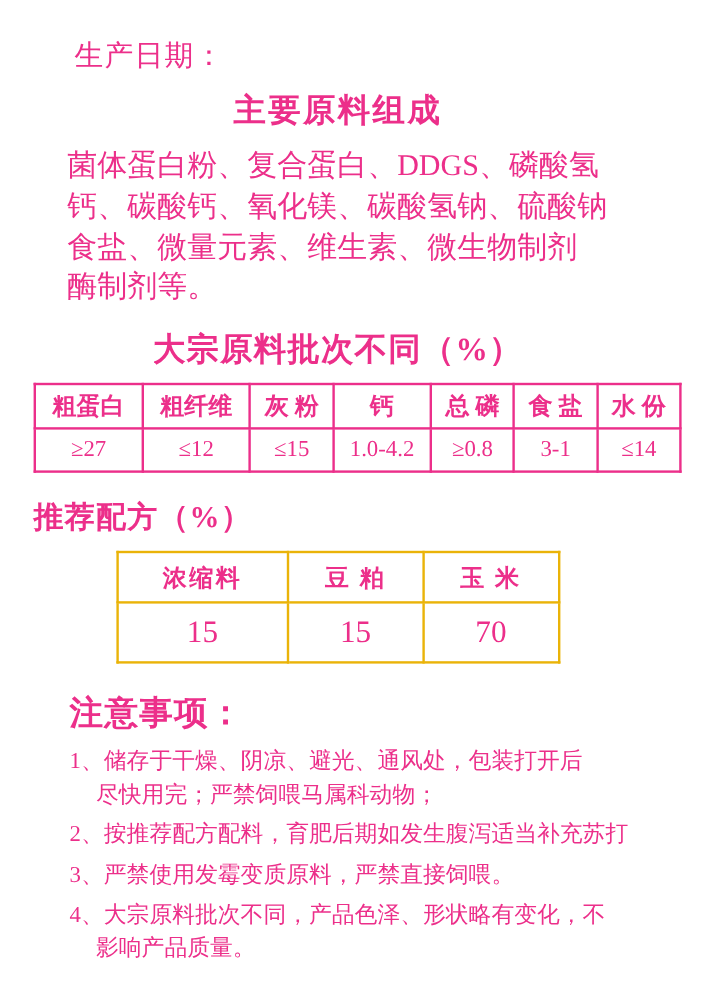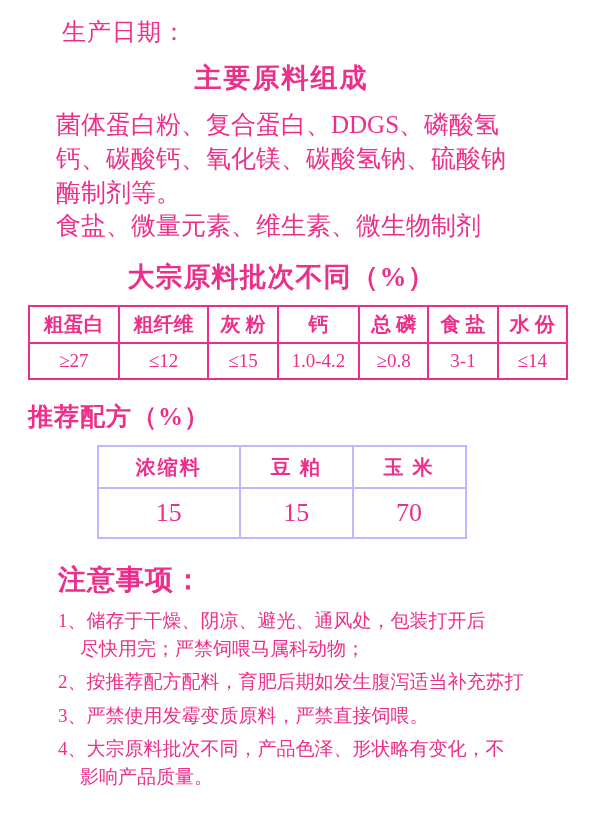--- a/index.html
+++ b/index.html
@@ -13,21 +13,21 @@
     font-family: "Liberation Serif", "DejaVu Serif", serif;
     color: #ec2f8a;
     position: relative;
     overflow: hidden;
   }
   .page {
     position: relative;
     width: 563px;
     height: 832px;
     box-sizing: border-box;
-    padding: 8px 28px 10px 28px;
+    padding: 22px 28px 10px 28px;
   }
   .line-date, .line-shelf {
     font-size: 24px;
     letter-spacing: 1px;
     margin: 0 0 12px 34px;
     white-space: nowrap;
   }
   .line-date { margin-top: 8px; }
   .line-shelf { margin-bottom: 18px; }
 
@@ -78,21 +78,21 @@
   .section-title3 {
     font-size: 25px;
     font-weight: bold;
     letter-spacing: 1px;
     margin: 20px 0 12px 0;
   }
   .formula-table {
     width: 370px;
   }
   .formula-table td {
-    border: 2px solid #c4b5fd;
+    border: 2px solid #eab308;
     text-align: center;
     padding: 5px 2px;
     white-space: nowrap;
   }
   .formula-table tr.head td {
     font-size: 20px;
     font-weight: bold;
     letter-spacing: 2px;
     height: 30px;
   }
@@ -122,22 +122,22 @@
 <body>
 
 <div class="page">
 
   <div class="line-date">生产日期：</div>
 
   <div class="section-title">主要原料组成</div>
   <div class="ingredients">
     <div>菌体蛋白粉、复合蛋白、DDGS、磷酸氢</div>
     <div>钙、碳酸钙、氧化镁、碳酸氢钠、硫酸钠</div>
+    <div>食盐、微量元素、维生素、微生物制剂</div>
     <div>酶制剂等。</div>
-    <div>食盐、微量元素、维生素、微生物制剂</div>
   </div>
 
   <div class="section-title2">大宗原料批次不同（%）</div>
   <table class="analysis-table">
     <tbody>
         <tr class="head">
       <td>粗蛋白</td>
       <td>粗纤维</td>
       <td>灰 粉</td>
       <td>钙</td>

